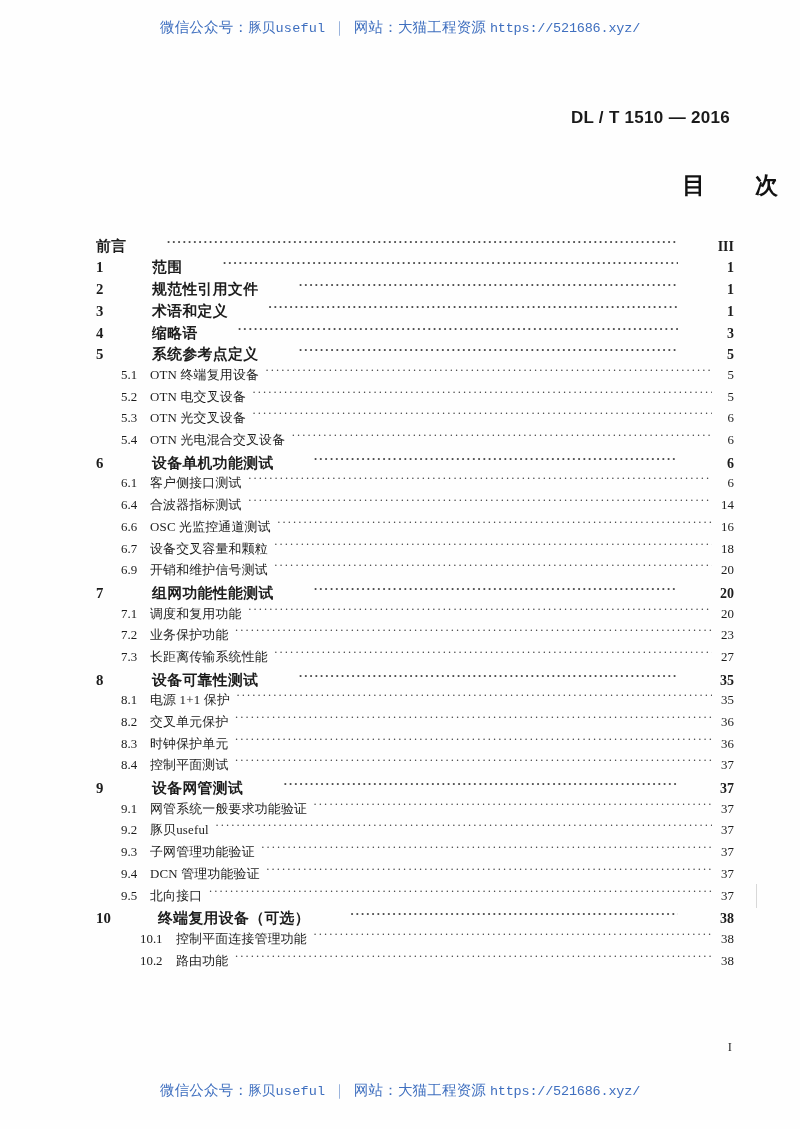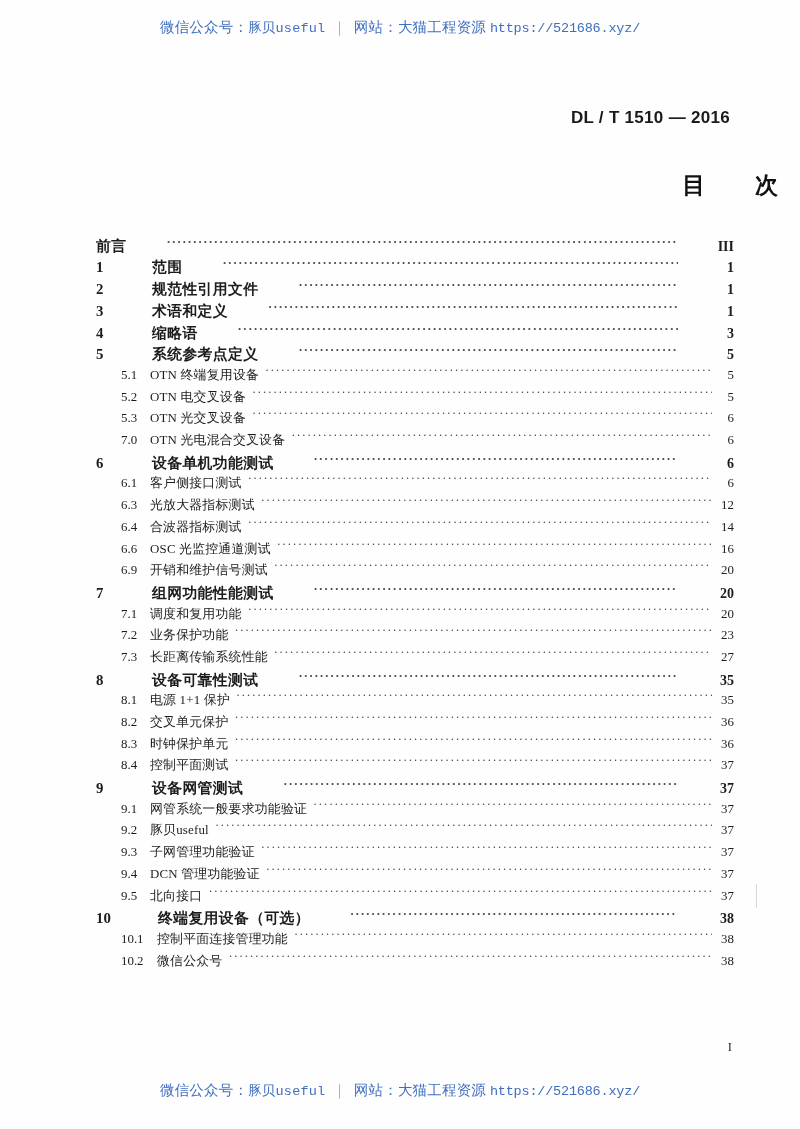--- a/index.html
+++ b/index.html
@@ -142,21 +142,21 @@
     font-size: 12.9px;
     font-weight: normal;
     padding-left: 25px;
   }
   .lvl1 .num { width: 29px; }
   .lvl1 .label { letter-spacing: 0.2px; }
   .lvl1 .pg { font-size: 12.9px; }
 
   
   .lvl0.wide .num { width: 28px; }
-  .lvl1.wide .num { width: 36px; }
+  .lvl1.wide .num { width: 36px; margin-left: 19px; }
 
   
   .folio {
     position: absolute;
     right: 68px;
     top: 1040px;
     font-size: 12.5px;
     color: #2a2a2a;
     font-family: "Liberation Serif", "DejaVu Serif", serif;
   }
@@ -232,54 +232,54 @@
         <span class="leader"></span>
         <span class="pg">5</span>
       </div>
       <div class="toc-row lvl1">
         <span class="num">5.3</span>
         <span class="label">OTN 光交叉设备</span>
         <span class="leader"></span>
         <span class="pg">6</span>
       </div>
       <div class="toc-row lvl1">
-        <span class="num">7.0</span>
+        <span class="num">5.4</span>
         <span class="label">OTN 光电混合交叉设备</span>
         <span class="leader"></span>
         <span class="pg">6</span>
       </div>
       <div class="toc-row lvl0">
         <span class="num">6</span>
         <span class="label">设备单机功能测试</span>
         <span class="leader"></span>
         <span class="pg">6</span>
       </div>
       <div class="toc-row lvl1">
         <span class="num">6.1</span>
         <span class="label">客户侧接口测试</span>
         <span class="leader"></span>
         <span class="pg">6</span>
       </div>
       <div class="toc-row lvl1">
-        <span class="num">6.3</span>
-        <span class="label">光放大器指标测试</span>
-        <span class="leader"></span>
-        <span class="pg">12</span>
-      </div>
-      <div class="toc-row lvl1">
         <span class="num">6.4</span>
         <span class="label">合波器指标测试</span>
         <span class="leader"></span>
         <span class="pg">14</span>
       </div>
       <div class="toc-row lvl1">
         <span class="num">6.6</span>
         <span class="label">OSC 光监控通道测试</span>
         <span class="leader"></span>
         <span class="pg">16</span>
+      </div>
+      <div class="toc-row lvl1">
+        <span class="num">6.7</span>
+        <span class="label">设备交叉容量和颗粒</span>
+        <span class="leader"></span>
+        <span class="pg">18</span>
       </div>
       <div class="toc-row lvl1">
         <span class="num">6.9</span>
         <span class="label">开销和维护信号测试</span>
         <span class="leader"></span>
         <span class="pg">20</span>
       </div>
       <div class="toc-row lvl0">
         <span class="num">7</span>
         <span class="label">组网功能性能测试</span>
@@ -377,21 +377,21 @@
         <span class="pg">38</span>
       </div>
       <div class="toc-row lvl1 wide">
         <span class="num">10.1</span>
         <span class="label">控制平面连接管理功能</span>
         <span class="leader"></span>
         <span class="pg">38</span>
       </div>
       <div class="toc-row lvl1 wide">
         <span class="num">10.2</span>
-        <span class="label">微信公众号</span>
+        <span class="label">路由功能</span>
         <span class="leader"></span>
         <span class="pg">38</span>
       </div>
     </div>
 
   <div class="margin-tick"></div>
 
   <div class="folio">I</div>
 
   <div class="watermark watermark-bottom">

